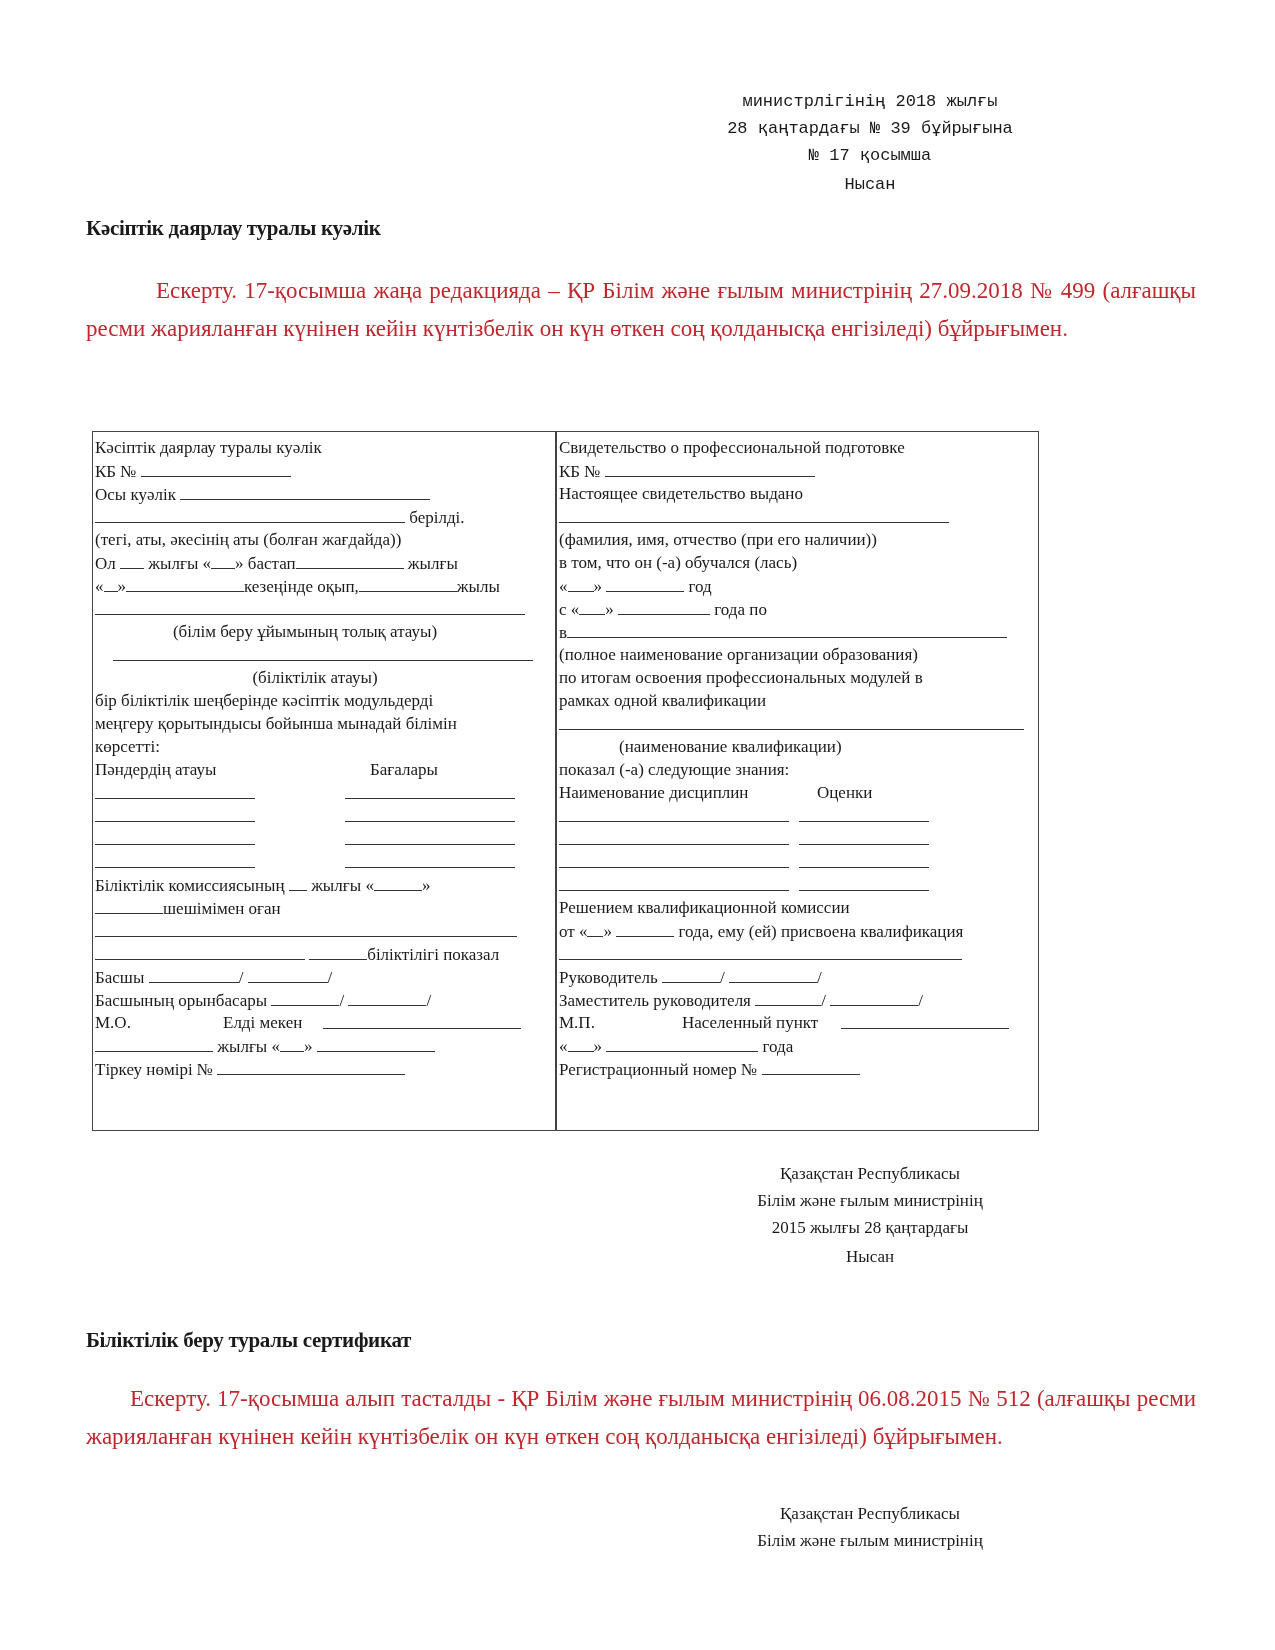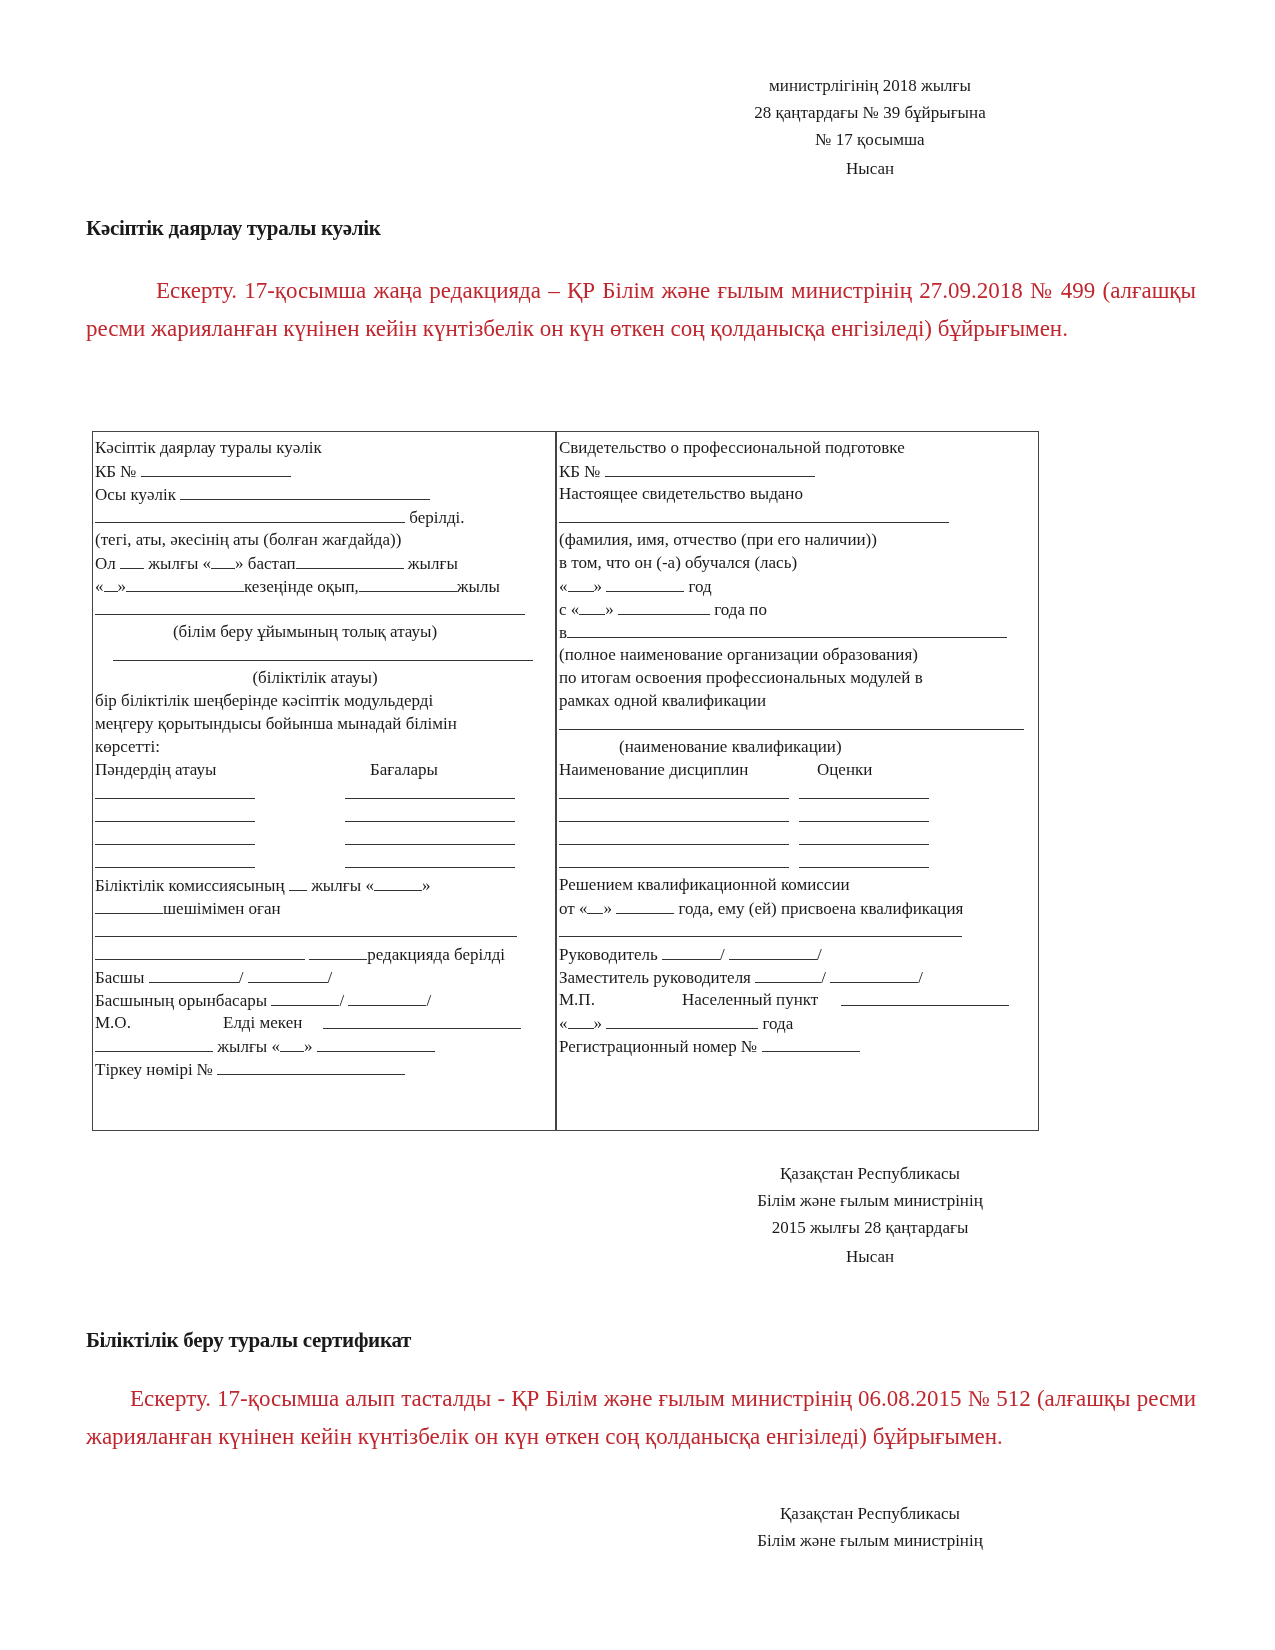--- a/index.html
+++ b/index.html
@@ -15,21 +15,21 @@
   .col { position: absolute; top: 436px; font-size: 17px; line-height: 23px; }
   .col.left { left: 95px; width: 455px; }
   .col.right { left: 559px; width: 475px; }
   .ln { position: relative; height: 23px; white-space: nowrap; }
   .u { display: inline-block; border-bottom: 1.3px solid #333; height: 17px; vertical-align: baseline; }
   .center { text-align: center; }
 </style>
 </head>
 <body>
 
-<div class="hdr-block" style="top:72px;">
+<div class="hdr-block" style="top:88px;font-family:Liberation Mono, monospace;">
   <div>министрлігінің 2018 жылғы</div>
   <div>28 қаңтардағы № 39 бұйрығына</div>
   <div>№ 17 қосымша</div>
   <div style="margin-top:2px;">Нысан</div>
 </div>
 
 <div class="heading" style="top:216px;">Кәсіптік даярлау туралы куәлік</div>
 <div class="note" style="top:272px;">Ескерту. 17-қосымша жаңа редакцияда – ҚР Білім және ғылым министрінің 27.09.2018 № 499 (алғашқы ресми жарияланған күнінен кейін күнтізбелік он күн өткен соң қолданысқа енгізіледі) бұйрығымен.</div>
 
 <div class="frame"></div>
@@ -51,21 +51,21 @@
   <div class="ln">меңгеру қорытындысы бойынша мынадай білімін</div>
   <div class="ln">көрсетті:</div>
   <div class="ln"><span>Пәндердің атауы</span><span style="position:absolute;left:275px">Бағалары</span></div>
   <div class="ln"><span class="u" style="width:160px"></span><span class="u" style="width:170px;position:absolute;left:250px"></span></div>
   <div class="ln"><span class="u" style="width:160px"></span><span class="u" style="width:170px;position:absolute;left:250px"></span></div>
   <div class="ln"><span class="u" style="width:160px"></span><span class="u" style="width:170px;position:absolute;left:250px"></span></div>
   <div class="ln"><span class="u" style="width:160px"></span><span class="u" style="width:170px;position:absolute;left:250px"></span></div>
   <div class="ln"><span>Біліктілік комиссиясының</span> <span class="u" style="width:18px"></span> <span>жылғы «</span><span class="u" style="width:48px"></span><span>»</span></div>
   <div class="ln"><span class="u" style="width:68px"></span><span>шешімімен оған</span></div>
   <div class="ln"><span class="u" style="width:422px"></span></div>
-  <div class="ln"><span class="u" style="width:210px"></span> <span class="u" style="width:58px"></span><span>редакцияда берілді</span></div>
+  <div class="ln"><span class="u" style="width:210px"></span> <span class="u" style="width:58px"></span><span>біліктілігі показал</span></div>
   <div class="ln"><span>Басшы</span> <span class="u" style="width:90px"></span><span>/</span> <span class="u" style="width:80px"></span><span>/</span></div>
   <div class="ln"><span>Басшының орынбасары</span> <span class="u" style="width:68px"></span><span>/</span> <span class="u" style="width:78px"></span><span>/</span></div>
   <div class="ln"><span>М.О.</span><span style="position:absolute;left:128px">Елді мекен</span><span class="u" style="width:198px;position:absolute;left:228px"></span></div>
   <div class="ln"><span class="u" style="width:118px"></span> <span>жылғы «</span><span class="u" style="width:24px"></span><span>»</span> <span class="u" style="width:118px"></span></div>
   <div class="ln"><span>Тіркеу нөмірі №</span> <span class="u" style="width:188px"></span></div>
 </div>
 
 <div class="col right">
   <div class="ln">Свидетельство о профессиональной подготовке</div>
   <div class="ln"><span>КБ №</span> <span class="u" style="width:210px"></span></div>
@@ -74,20 +74,21 @@
   <div class="ln">(фамилия, имя, отчество (при его наличии))</div>
   <div class="ln">в том, что он (-а) обучался (лась)</div>
   <div class="ln"><span>«</span><span class="u" style="width:26px"></span><span>»</span> <span class="u" style="width:78px"></span> <span>год</span></div>
   <div class="ln"><span>с «</span><span class="u" style="width:26px"></span><span>»</span> <span class="u" style="width:92px"></span> <span>года по</span></div>
   <div class="ln"><span>в</span><span class="u" style="width:440px"></span></div>
   <div class="ln">(полное наименование организации образования)</div>
   <div class="ln">по итогам освоения профессиональных модулей в</div>
   <div class="ln">рамках одной квалификации</div>
   <div class="ln"><span class="u" style="width:465px"></span></div>
   <div class="ln" style="padding-left:60px">(наименование квалификации)</div>
+  <div class="ln">показал (-а) следующие знания:</div>
   <div class="ln"><span>Наименование дисциплин</span><span style="position:absolute;left:258px">Оценки</span></div>
   <div class="ln"><span class="u" style="width:230px"></span><span class="u" style="width:130px;position:absolute;left:240px"></span></div>
   <div class="ln"><span class="u" style="width:230px"></span><span class="u" style="width:130px;position:absolute;left:240px"></span></div>
   <div class="ln"><span class="u" style="width:230px"></span><span class="u" style="width:130px;position:absolute;left:240px"></span></div>
   <div class="ln"><span class="u" style="width:230px"></span><span class="u" style="width:130px;position:absolute;left:240px"></span></div>
   <div class="ln">Решением квалификационной комиссии</div>
   <div class="ln"><span>от «</span><span class="u" style="width:16px"></span><span>»</span> <span class="u" style="width:58px"></span> <span>года, ему (ей) присвоена квалификация</span></div>
   <div class="ln"><span class="u" style="width:403px"></span></div>
   <div class="ln"><span>Руководитель</span> <span class="u" style="width:58px"></span><span>/</span> <span class="u" style="width:88px"></span><span>/</span></div>
   <div class="ln"><span>Заместитель руководителя</span> <span class="u" style="width:66px"></span><span>/</span> <span class="u" style="width:88px"></span><span>/</span></div>

